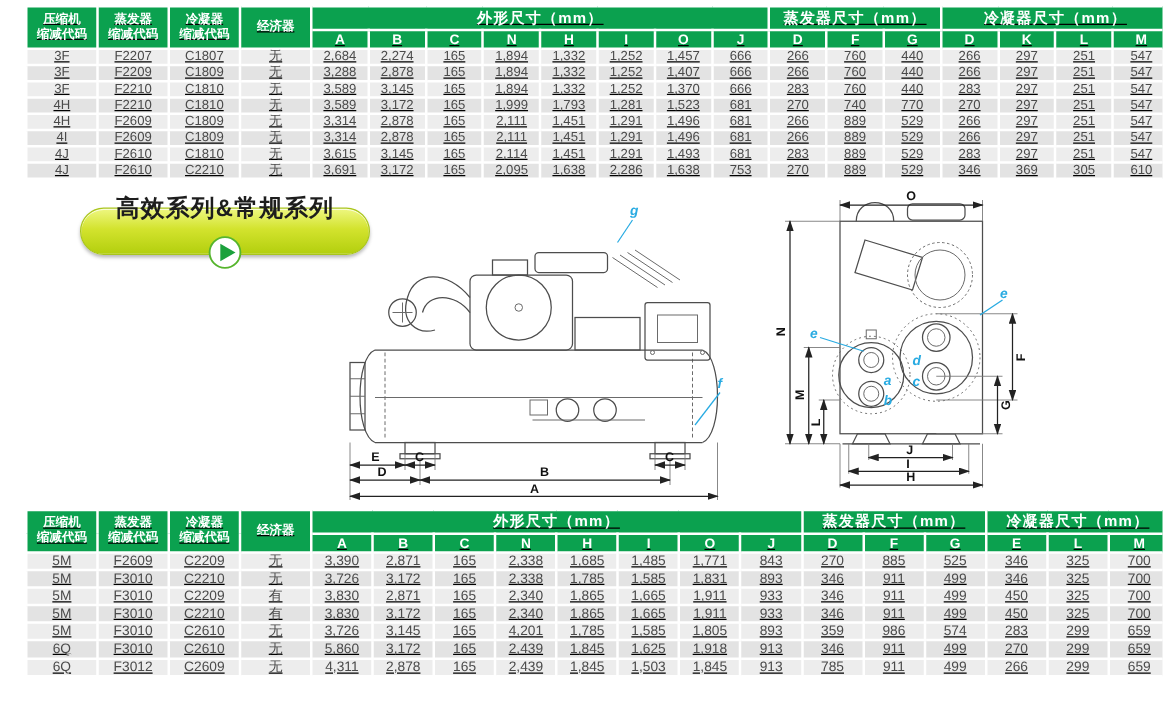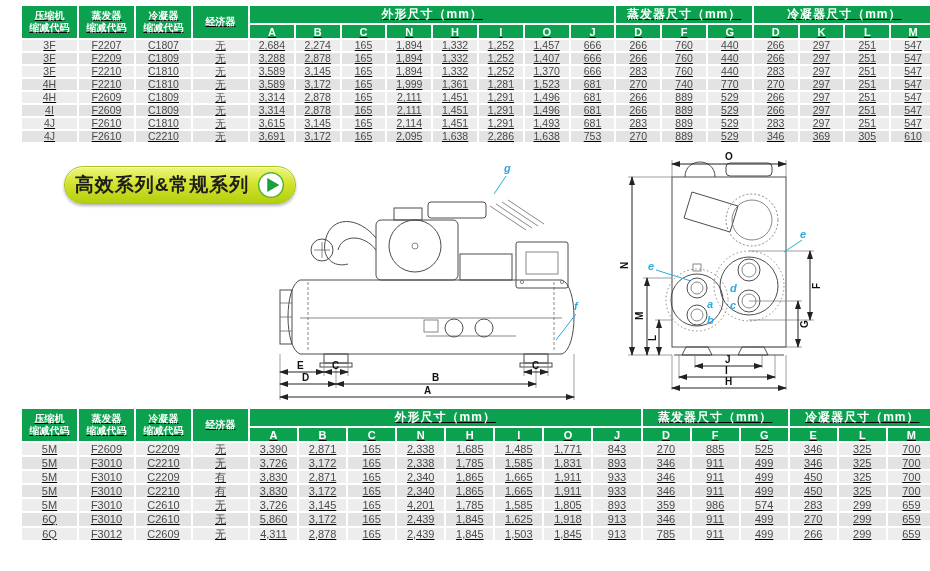--- a/index.html
+++ b/index.html
@@ -34,21 +34,21 @@
   #tableBottom td { font-size: 11px;  height: 14px; line-height: 1.1; }
   .spec tbody tr:nth-child(even) td { background: #e3e3e3; }
 
   
   .series-btn {
     position: absolute; left: 64px; top: 166px; width: 232px; height: 38px;
     border-radius: 19px; cursor: pointer;
     background: linear-gradient(180deg, #eef781 0%, #d3e32e 45%, #b3cf0e 100%);
     border: 1px solid #a9c51b;
     box-shadow: 0 2px 3px rgba(0,0,0,0.28), inset 0 1px 0 rgba(255,255,255,0.7);
-    display: flex; align-items: center; justify-content: center; gap: 8px;
+    display: flex; align-items: center; justify-content: center; gap: 8px; flex-direction: column;
   }
   .series-label { font-size: 19px; font-weight: bold; color: #1d1d1d; letter-spacing: 1px; }
   .play-svg { width: 28px; height: 28px; flex: 0 0 auto; }
 
   
   .drawing { position: absolute; }
   #sideView { left: 276px; top: 158px; }
   #endView  { left: 606px; top: 148px; }
   svg text.dim     { font-size: 10px; font-weight: bold; fill: #111; }
   svg text.callout { font-size: 11px; font-weight: bold; font-style: italic; fill: #29abe2; }
@@ -159,21 +159,21 @@
       </tr>
       <tr>
         <td>4H</td>
         <td>F2210</td>
         <td>C1810</td>
         <td>无</td>
         <td>3,589</td>
         <td>3,172</td>
         <td>165</td>
         <td>1,999</td>
-        <td>1,361</td>
+        <td>1,793</td>
         <td>1,281</td>
         <td>1,523</td>
         <td>681</td>
         <td>270</td>
         <td>740</td>
         <td>770</td>
         <td>270</td>
         <td>297</td>
         <td>251</td>
         <td>547</td>

